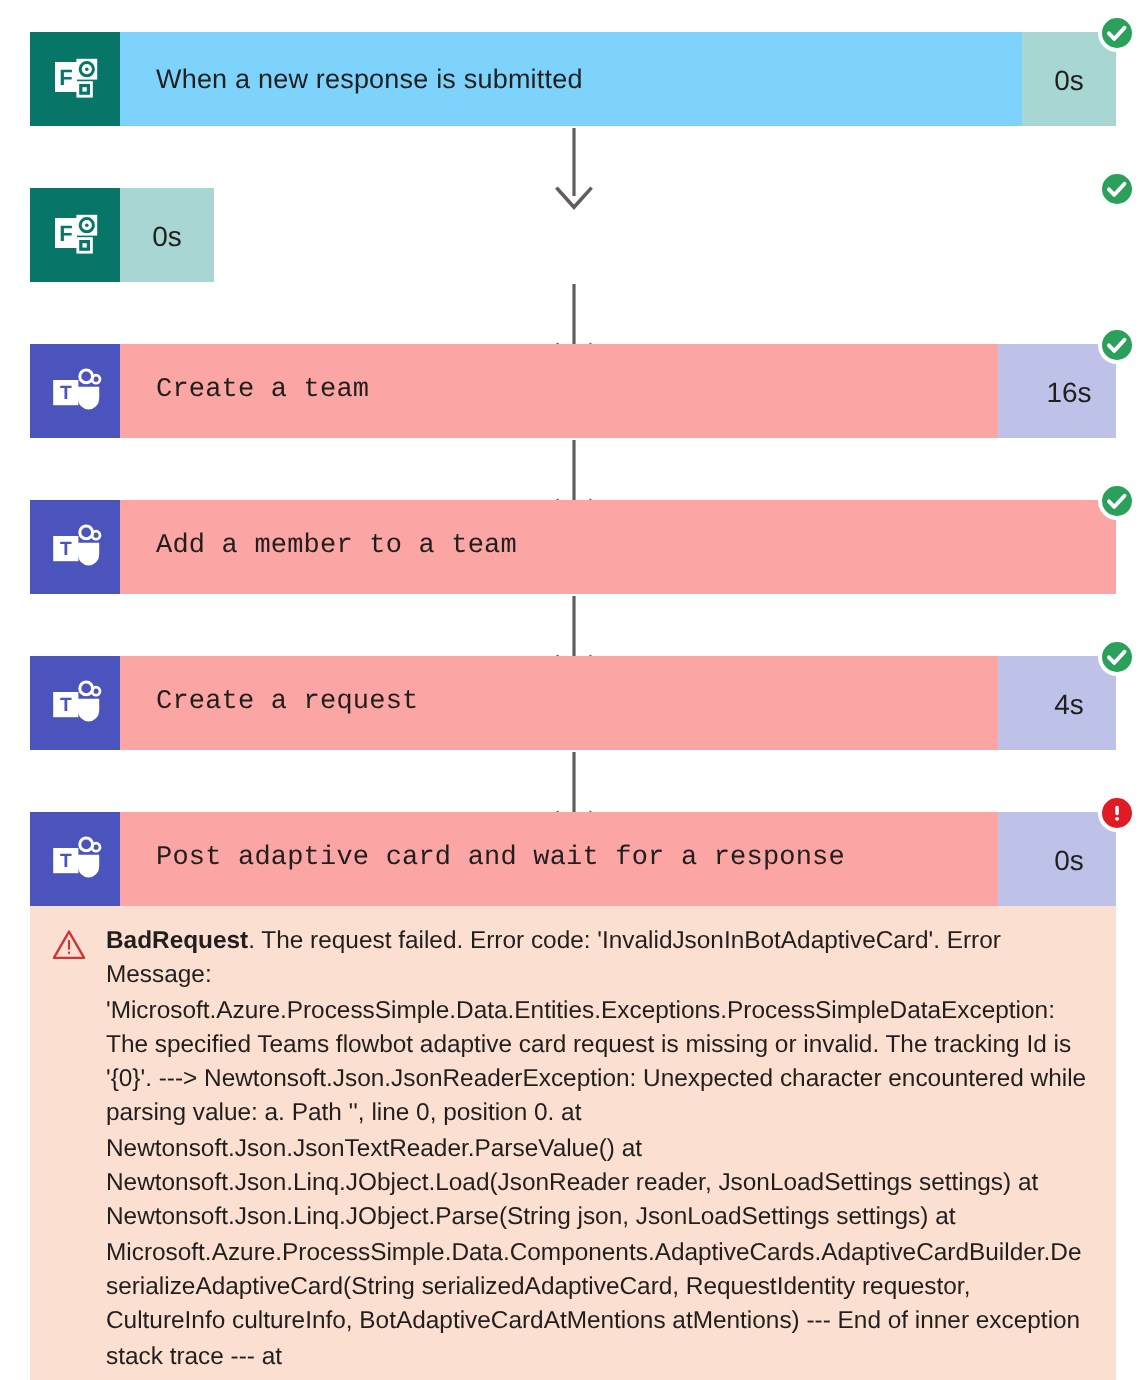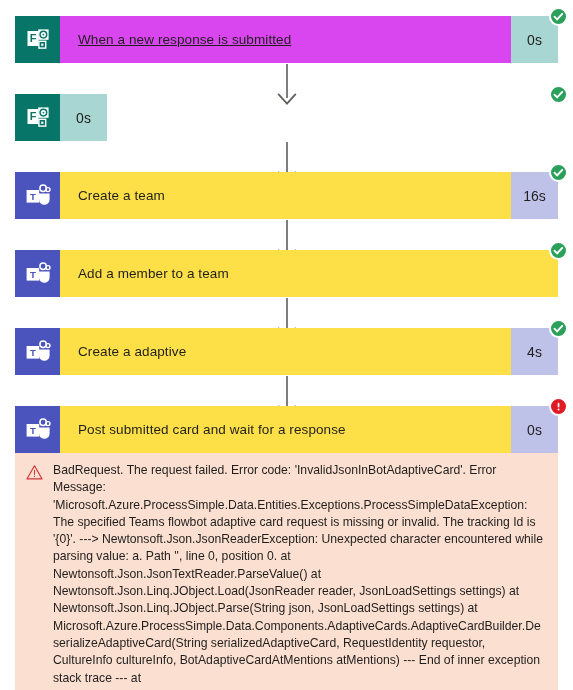--- a/index.html
+++ b/index.html
@@ -59,27 +59,27 @@
     min-width: 47px;
     display: flex;
     align-items: center;
     justify-content: center;
     font-size: 14px;
     color: #201f1e;
   }
 
   
   .theme-forms .card-icon   { background: #077568; }
-  .theme-forms .card-title  { background: #d946ef; text-decoration: underline; }
+  .theme-forms .card-title  { background: #7dd3fc; }
   .theme-forms .card-duration { background: #a7d6d3; }
 
   
   .theme-teams .card-icon   { background: #4b53bc; }
-  .theme-teams .card-title  { background: #fde047; }
-  .theme-teams .card-duration { background: #bfc2e8; }
+  .theme-teams .card-title  { background: #fca5a5; font-family: Liberation Mono, monospace; }
+  .theme-teams .card-duration { background: #bfc2e8; padding-left: 12px; }
 
   
   .badge {
     position: absolute;
     top: -9px;
     right: -10px;
     width: 19px;
     height: 19px;
     border-radius: 50%;
     display: flex;
@@ -117,21 +117,21 @@
     margin-top: 2px;
   }
   .error-text {
     flex: 1 1 auto;
     padding-left: 7px;
     font-size: 12.2px;
     line-height: 17.3px;
     color: #201f1e;
     word-break: break-word;
   }
-  .error-code { font-weight: normal; }
+  .error-code { font-weight: bold; }
 </style>
 </head>
 <body>
 
 <div id="flow">
     <div class="step theme-forms" style="top: 16px;">
       <div class="card">
         <div class="card-icon">
           <svg width="26" height="26" viewBox="0 0 26 26" aria-hidden="true">
             <rect x="2.5" y="4" width="11" height="15" fill="#ffffff"></rect>
@@ -240,21 +240,21 @@
       <div class="card">
         <div class="card-icon">
           <svg width="26" height="26" viewBox="0 0 26 26" aria-hidden="true">
             <circle cx="18.1" cy="5.2" r="3.2" fill="none" stroke="#ffffff" stroke-width="1.5"></circle>
             <circle cx="23.0" cy="6.6" r="2.0" fill="none" stroke="#ffffff" stroke-width="1.4"></circle>
             <path d="M14.0 10.4h10.6v6.0a5.3 5.3 0 0 1-5.3 5.3 5.3 5.3 0 0 1-5.3-5.3z" fill="#ffffff"></path>
             <rect x="1.6" y="7.0" width="12.6" height="12.6" fill="#ffffff"></rect>
             <text x="7.9" y="16.6" font-family="Liberation Sans, sans-serif" font-size="9.6" font-weight="bold" fill="#4b53bc" text-anchor="middle">T</text>
           </svg>
         </div>
-        <div class="card-title">Create a adaptive</div>
+        <div class="card-title">Create a request</div>
         <div class="card-duration">4s</div>
         <div class="badge success">
           <svg width="11" height="11" viewBox="0 0 12 12">
             <path d="M1.6 6.2l2.9 3 5.6-6.1" fill="none" stroke="#ffffff" stroke-width="2.1" stroke-linecap="round" stroke-linejoin="round"></path>
           </svg>
         </div>
       </div>
     </div>
     <div class="connector" style="top: 376px; height: 31px;">
       <svg width="24" height="44" viewBox="0 0 24 44" aria-hidden="true">
@@ -266,21 +266,21 @@
       <div class="card">
         <div class="card-icon">
           <svg width="26" height="26" viewBox="0 0 26 26" aria-hidden="true">
             <circle cx="18.1" cy="5.2" r="3.2" fill="none" stroke="#ffffff" stroke-width="1.5"></circle>
             <circle cx="23.0" cy="6.6" r="2.0" fill="none" stroke="#ffffff" stroke-width="1.4"></circle>
             <path d="M14.0 10.4h10.6v6.0a5.3 5.3 0 0 1-5.3 5.3 5.3 5.3 0 0 1-5.3-5.3z" fill="#ffffff"></path>
             <rect x="1.6" y="7.0" width="12.6" height="12.6" fill="#ffffff"></rect>
             <text x="7.9" y="16.6" font-family="Liberation Sans, sans-serif" font-size="9.6" font-weight="bold" fill="#4b53bc" text-anchor="middle">T</text>
           </svg>
         </div>
-        <div class="card-title">Post submitted card and wait for a response</div>
+        <div class="card-title">Post adaptive card and wait for a response</div>
         <div class="card-duration">0s</div>
         <div class="badge failed">
           <svg width="11" height="11" viewBox="0 0 12 12">
             <rect x="5.1" y="2.0" width="1.9" height="5.2" rx="0.9" fill="#ffffff"></rect>
             <circle cx="6.05" cy="9.2" r="1.05" fill="#ffffff"></circle>
           </svg>
         </div>
       </div>
       <div class="error-panel">
         <div class="error-icon"><svg width="17" height="17" viewBox="0 0 18 18" aria-hidden="true">

